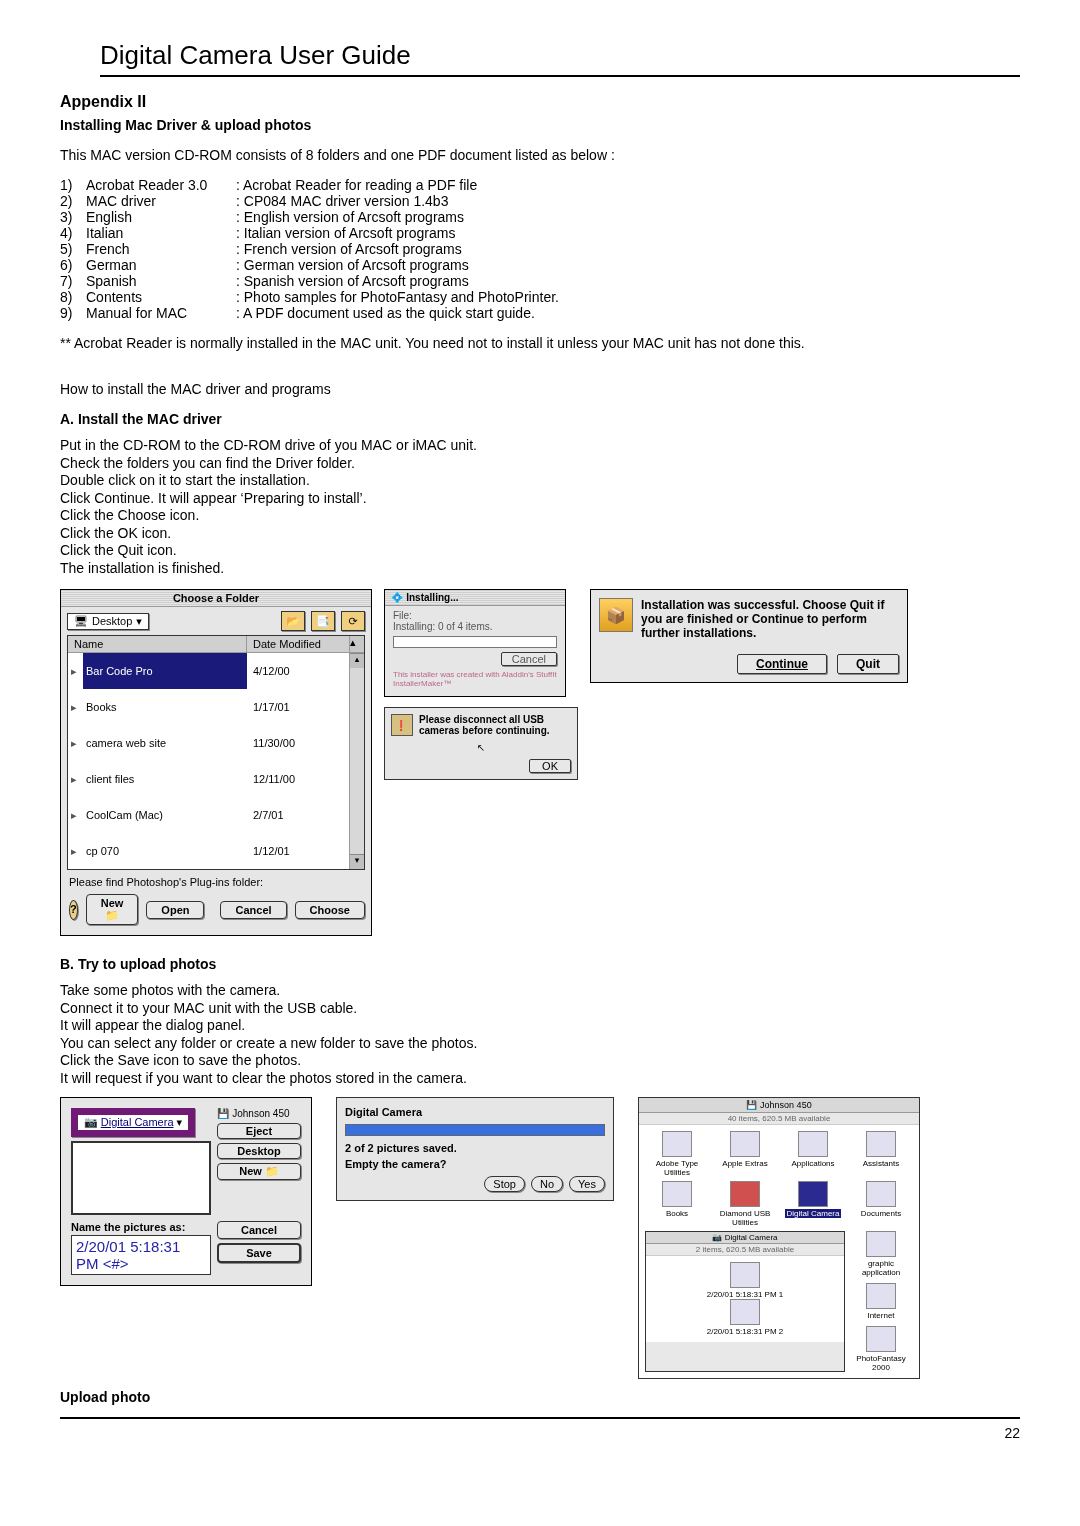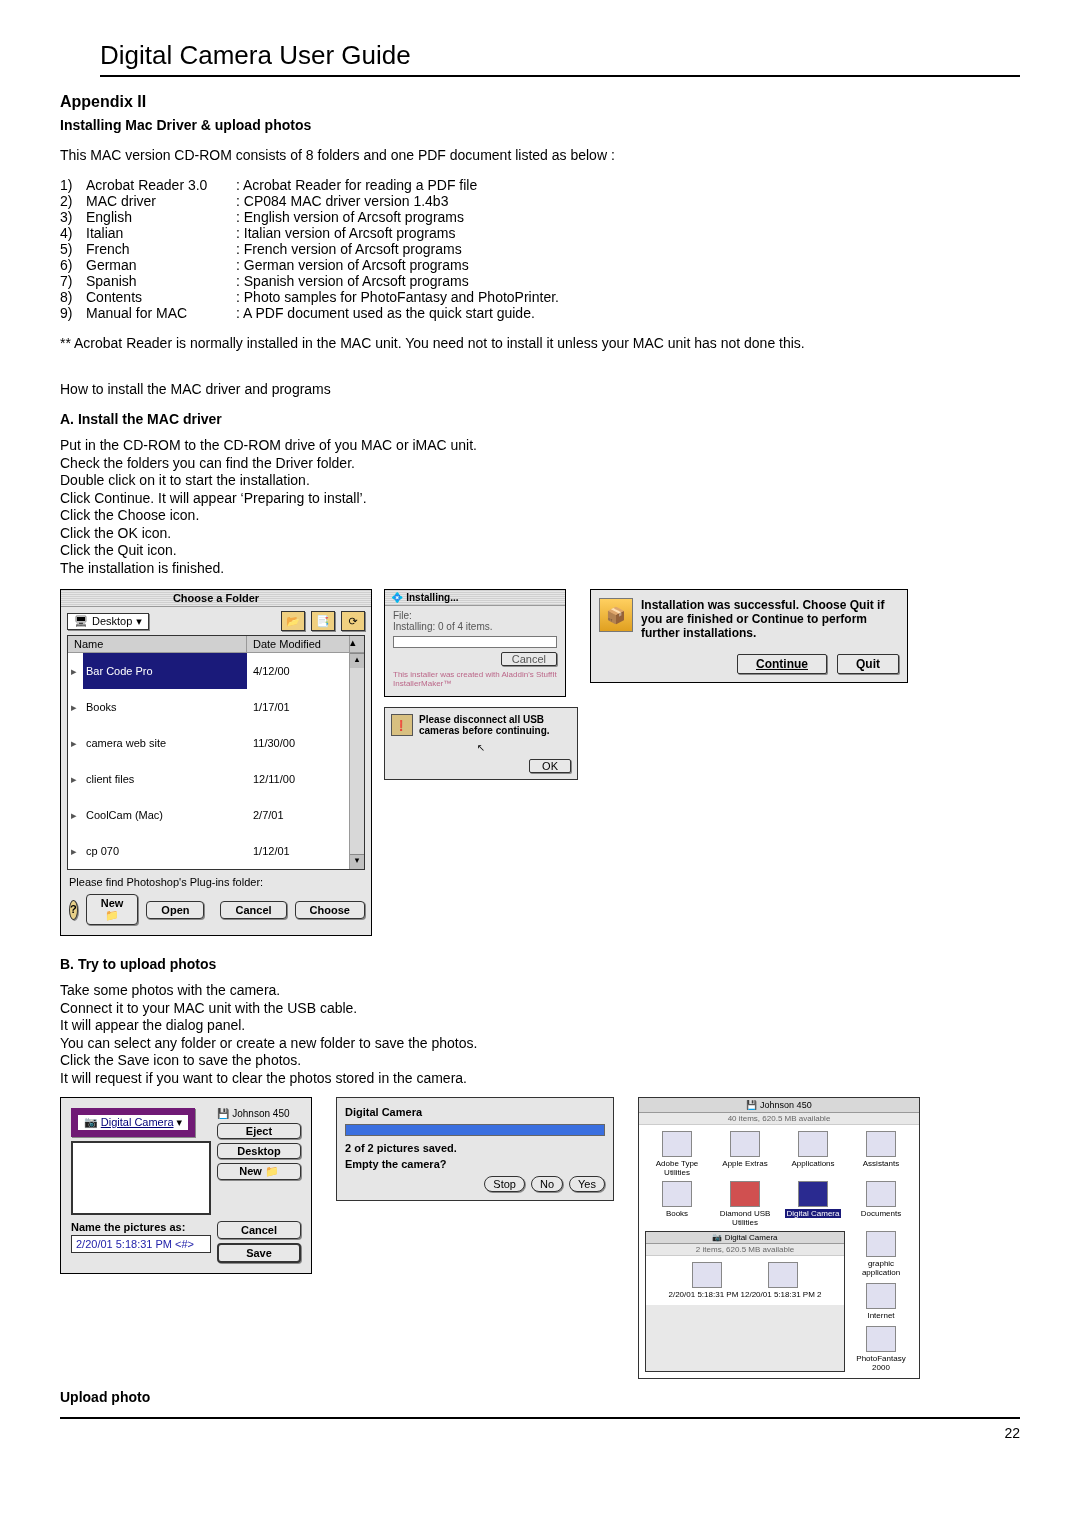--- a/index.html
+++ b/index.html
@@ -347,21 +347,21 @@
   }
   .sd-label {
     font-weight: bold;
     margin-top: 6px;
   }
   .sd-input {
     border: 1px solid #333;
     background: #fff;
     padding: 2px 4px;
     color: #22a;
-    font-size: 11px;
+    font-size: 15px;
     margin-top: 2px;
   }
   .sd-bottom-right {
     display: flex;
     flex-direction: column;
     align-items: stretch;
     gap: 4px;
     width: 84px;
     margin-top: 6px;
   }
@@ -455,20 +455,21 @@
     background: #d8d8d8;
     font-size: 8px;
     padding: 1px 0;
     border-bottom: 1px solid #999;
   }
   .finder-nested-body {
     display: flex;
     padding: 6px;
     background: #fff;
     justify-content: center;
+    flex-direction: column;
   }
   .upload-caption {
     margin: 4px 0 12px 0;
     font-weight: bold;
   }
   .page-footer {
     border-top: 2px solid #000;
     margin-top: 10px;
     padding-top: 6px;
     text-align: right;

